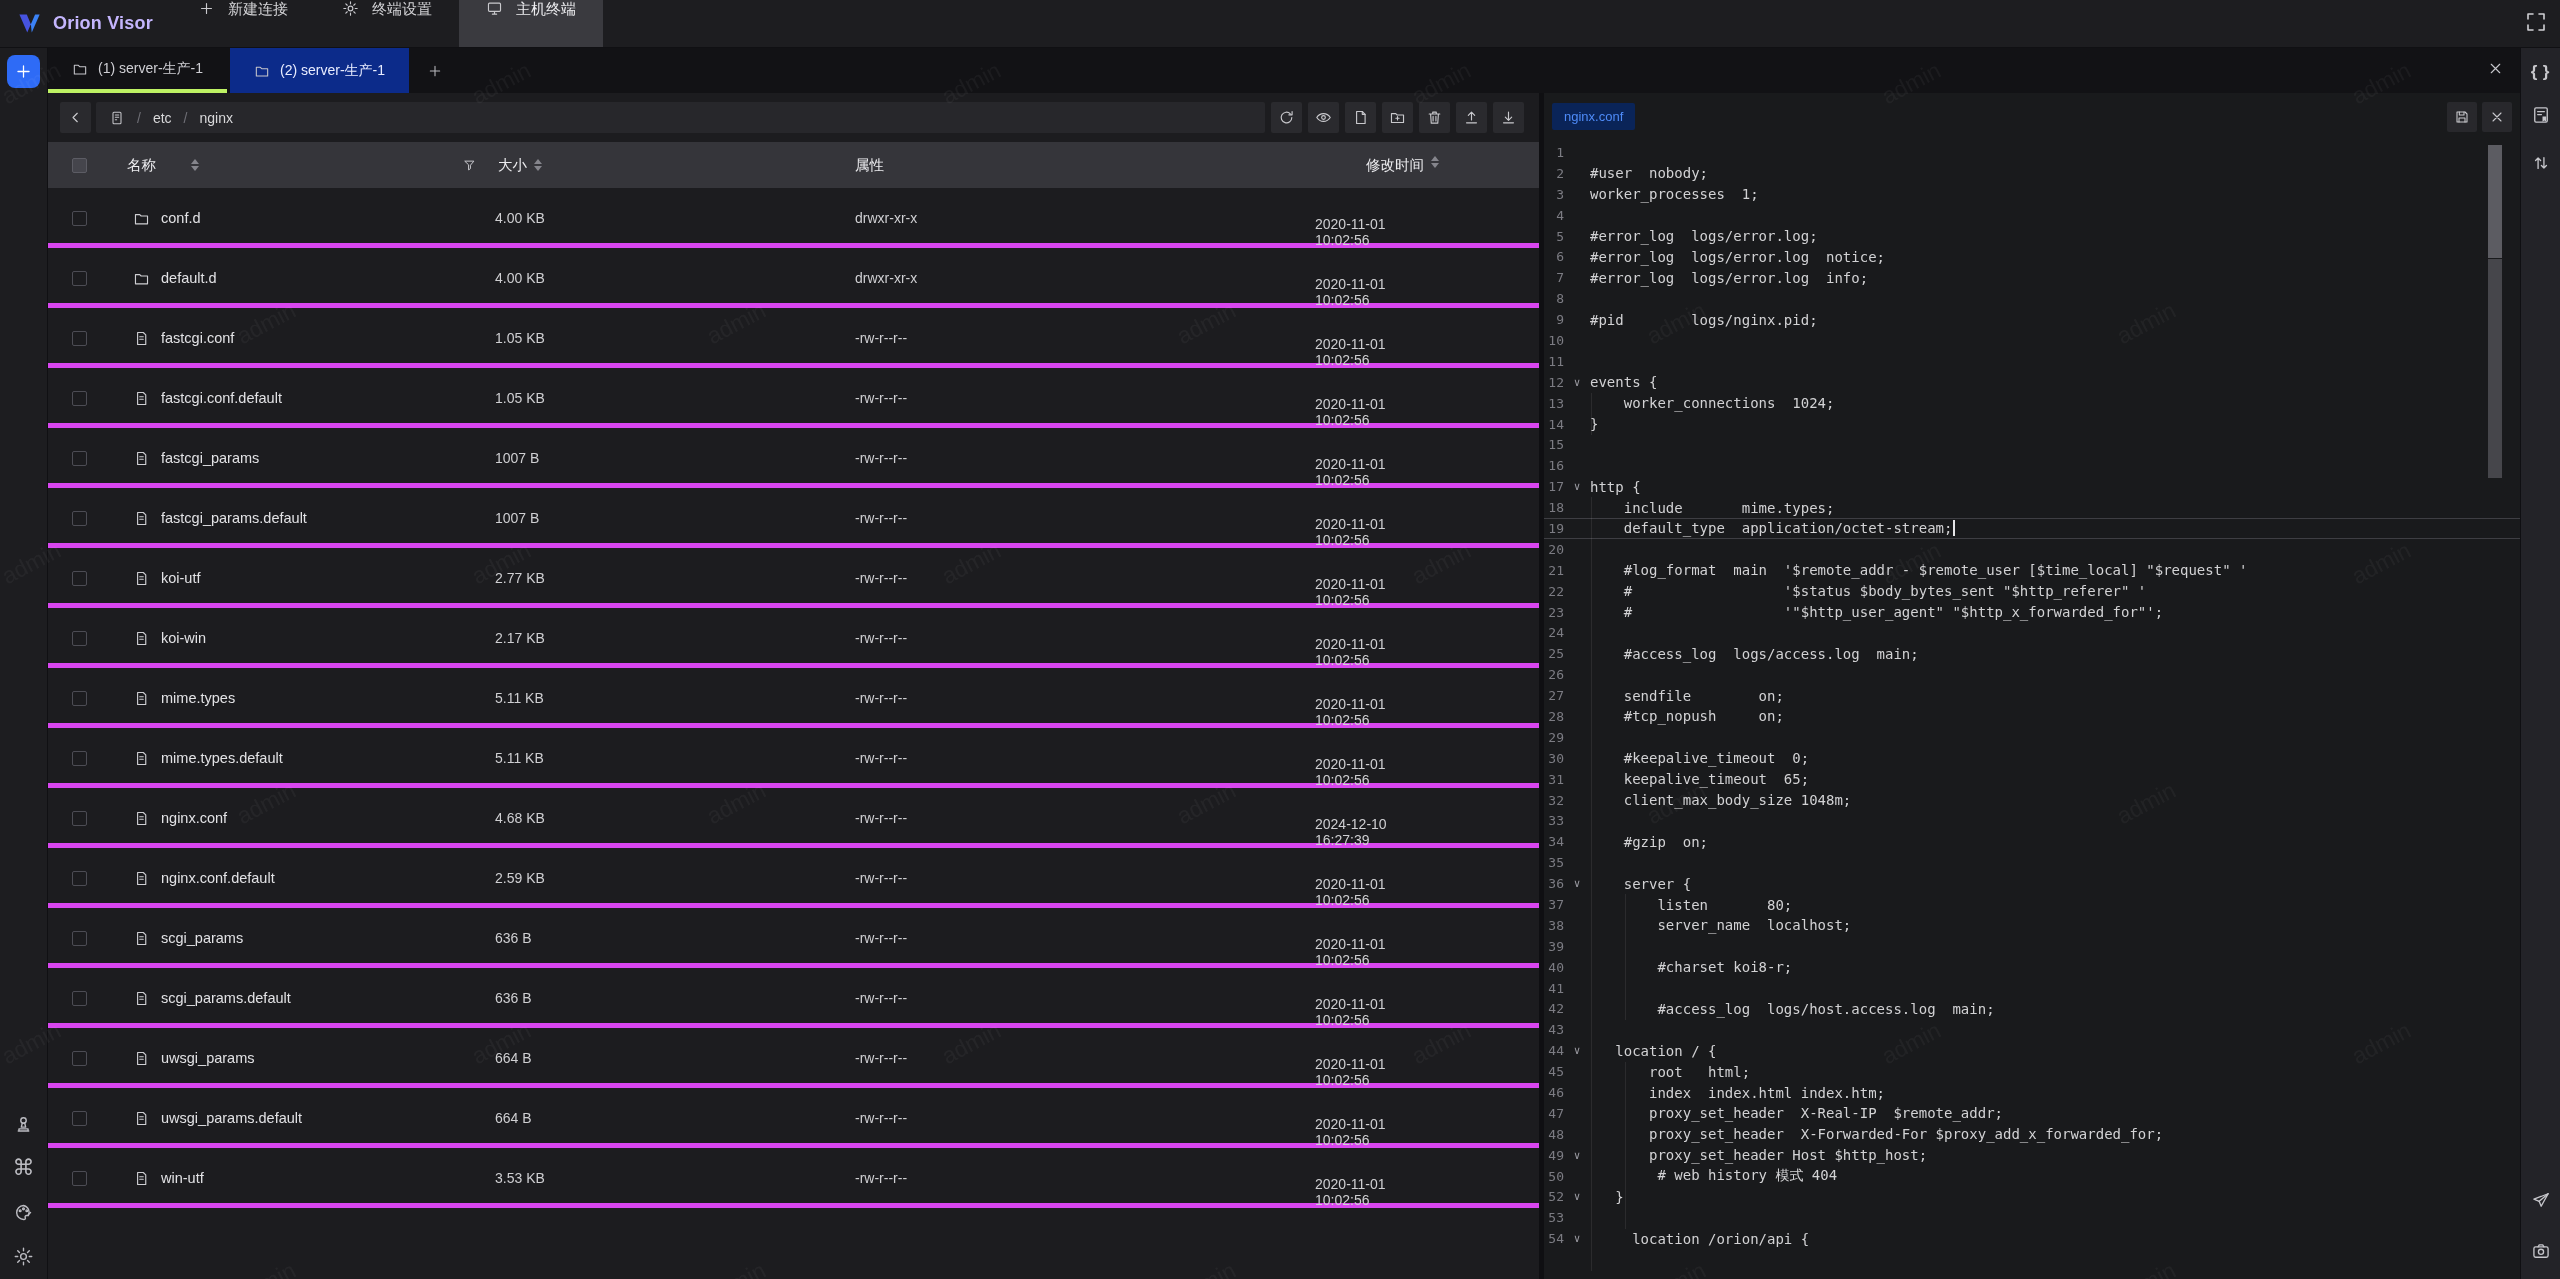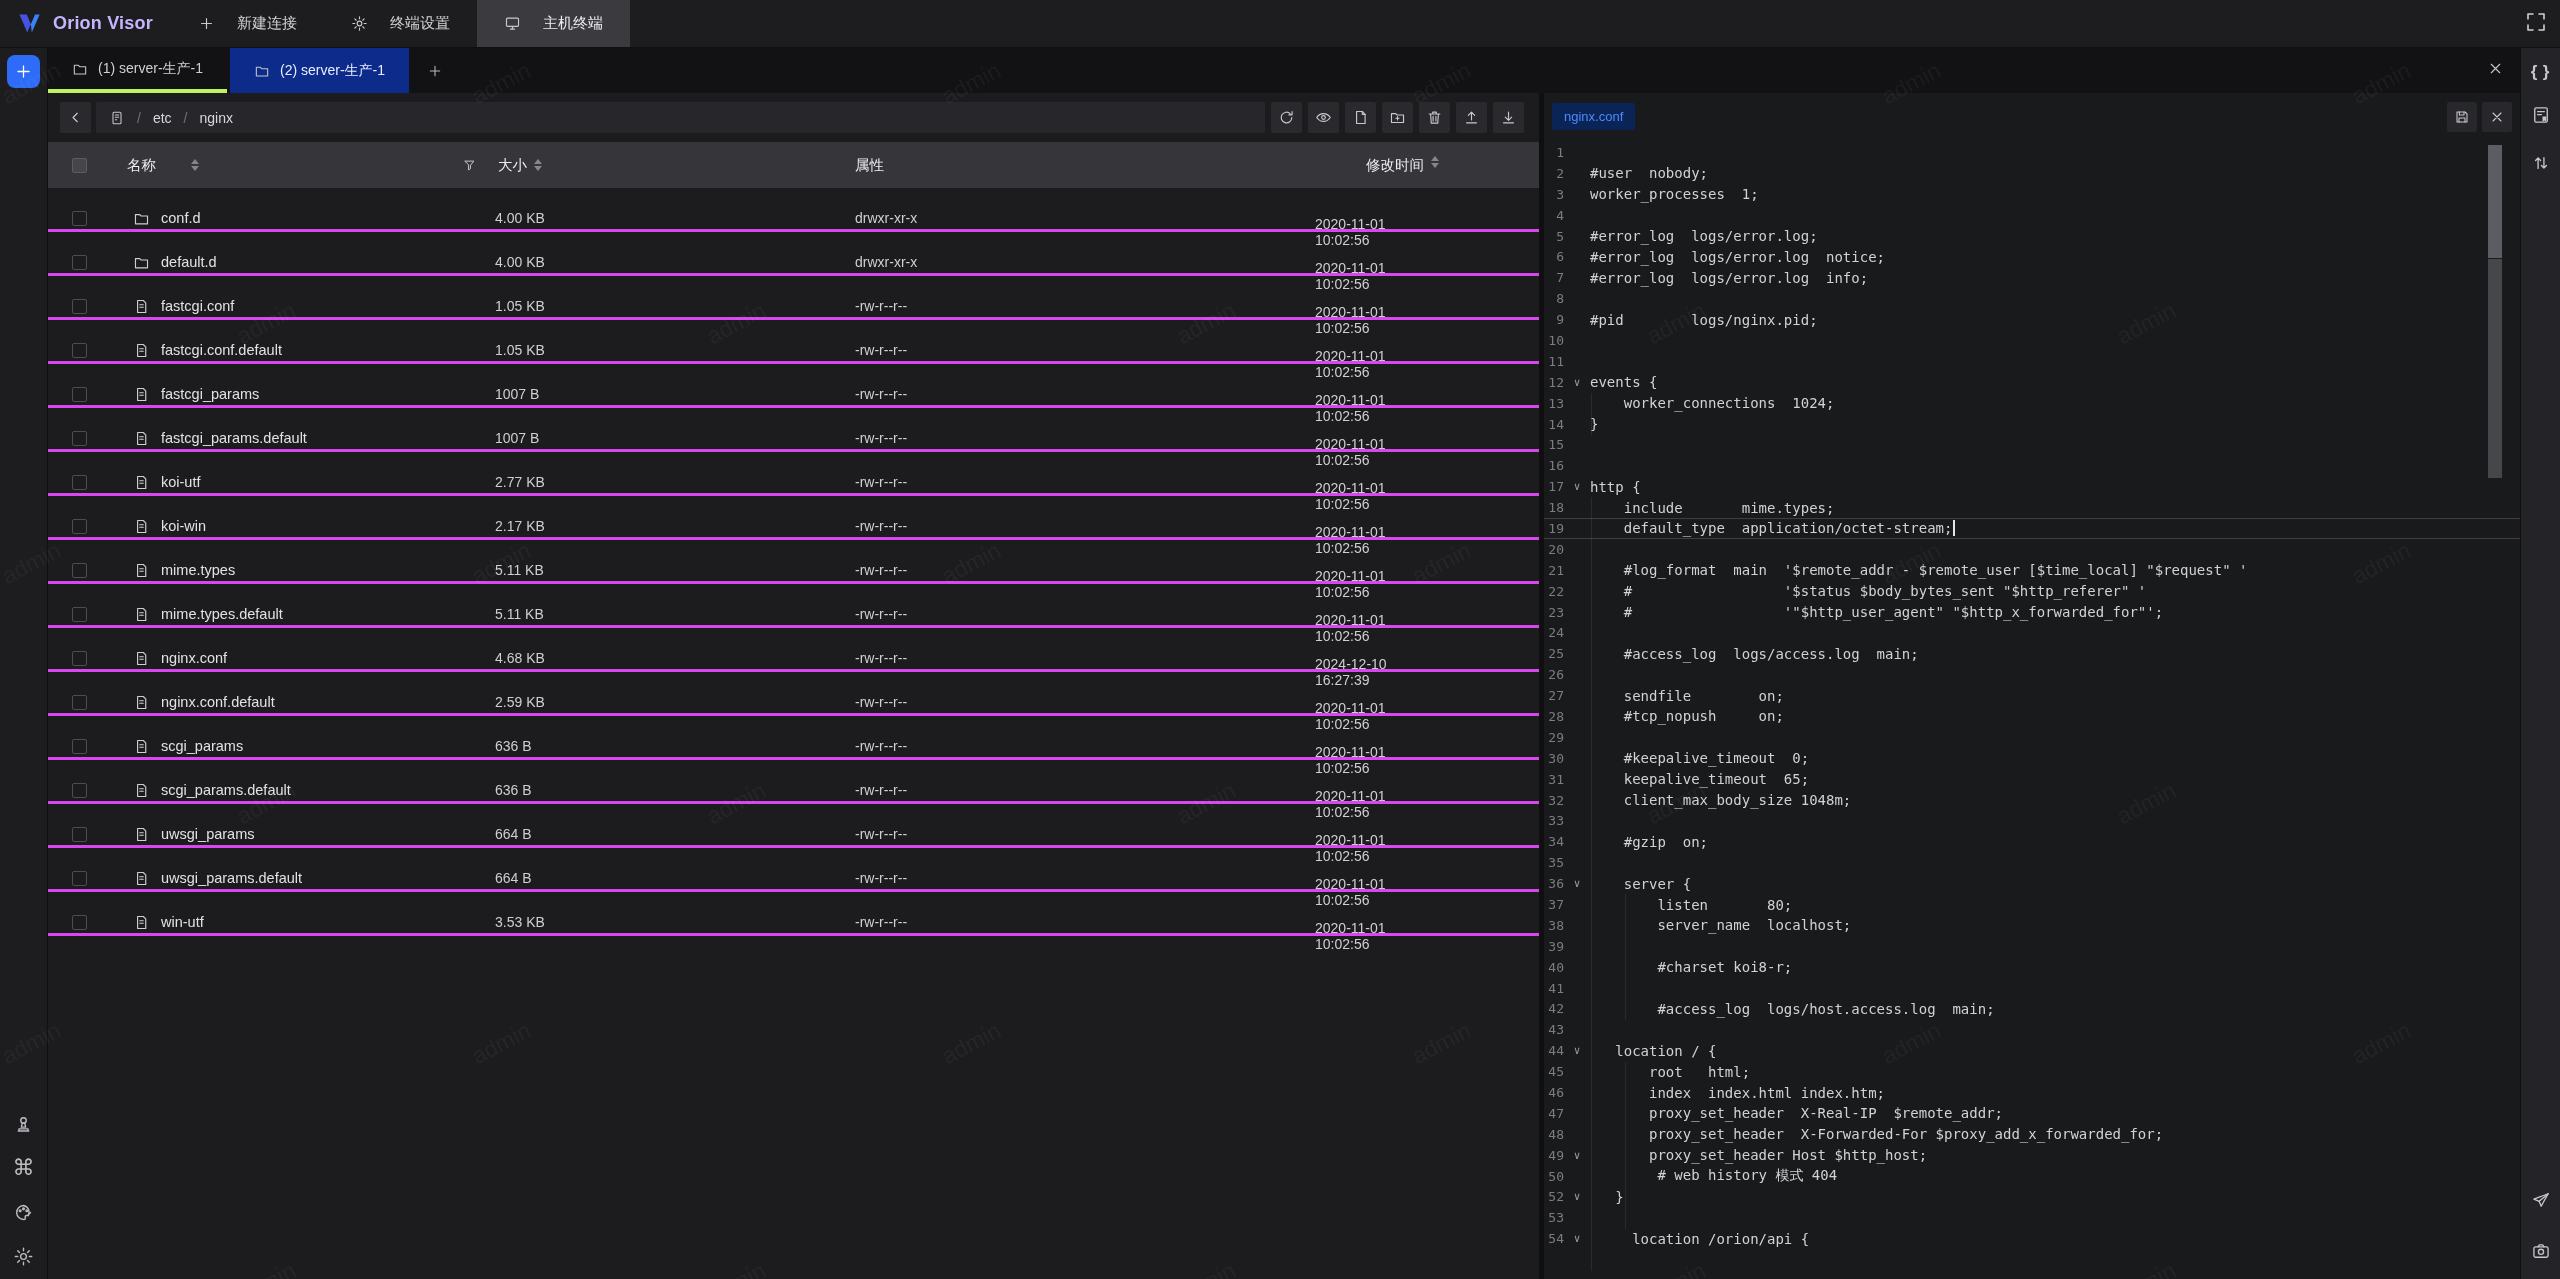--- a/index.html
+++ b/index.html
@@ -9,21 +9,21 @@
   .icn{display:inline-flex;align-items:center;justify-content:center;line-height:1;}
   .icn svg{width:100%;height:100%;display:block;}
 
   
   .topbar{position:absolute;left:0;top:0;width:2560px;height:48px;background:#1d1d20;
           display:flex;align-items:stretch;z-index:10;border-bottom:1px solid #101013;box-sizing:border-box;}
   .logo-wrap{display:flex;align-items:center;gap:10px;padding:0 18px 0 16px;}
   .logo-mark{width:27px;height:27px;}
   .logo-text{font-size:18px;font-weight:bold;color:#c4b5fd;letter-spacing:.2px;}
   .menu{display:flex;align-items:stretch;}
-  .menu-item{display:flex;align-items:center;gap:22px;padding:0 27px;font-size:15px;color:#d2d2d5;cursor:default;}
+  .menu-item{display:flex;align-items:flex-start;gap:13px;padding:0 27px;font-size:15px;color:#d2d2d5;cursor:default;}
   .menu-item .icn{width:17px;height:17px;color:#c9c9cd;}
   .menu-item.active{background:#3a3a3f;color:#ececef;}
   .fullscreen-btn{position:absolute;right:8px;top:10px;width:28px;height:28px;color:#d0d0d4;}
   .fullscreen-btn .icn{width:24px;height:24px;}
 
   
   .left-rail{position:absolute;left:0;top:48px;bottom:0;width:48px;background:#1d1d20;
              border-right:1px solid #101013;box-sizing:border-box;z-index:6;}
   .new-conn-btn{position:absolute;left:7px;top:7px;width:33px;height:33px;border-radius:8px;
                 background:#2e6bf6;color:#fff;display:flex;align-items:center;justify-content:center;}
@@ -56,22 +56,22 @@
          display:flex;align-items:center;gap:12px;padding:0 13px;box-sizing:border-box;font-size:14px;}
   .crumb .icn{width:16px;height:16px;color:#c4c4c9;}
   .crumb .sep{color:#6f6f76;}
   .crumb .seg{color:#d8d8da;}
   .fm-actions{display:flex;gap:6px;}
 
   .fm-header{position:absolute;left:0;top:49px;width:100%;height:46px;background:#35353a;
              display:grid;grid-template-columns:66px 381px 360px 460px 224px;align-items:center;
              font-size:14.5px;color:#ededf0;box-sizing:border-box;}
   .fm-body{position:absolute;left:0;top:95px;width:100%;bottom:0;overflow:hidden;}
-  .frow{height:44px;display:grid;grid-template-columns:66px 381px 360px 460px 224px;align-items:center;
-        border-bottom:3px solid #d946ef;box-sizing:border-box;font-size:14px;color:#cfcfd2;}
+  .frow{height:60px;display:grid;grid-template-columns:66px 381px 360px 460px 224px;align-items:center;
+        border-bottom:5px solid #d946ef;box-sizing:border-box;font-size:14px;color:#cfcfd2;}
   .c-check{padding-left:24px;display:flex;align-items:center;}
   .cb{width:15px;height:15px;border:1.5px solid #4c4c54;border-radius:2px;box-sizing:border-box;}
   .cb.head{background:#45454c;border-color:#5c5c64;}
   .c-name{display:flex;align-items:center;gap:11px;padding-left:19px;color:#e2e2e5;font-size:14.5px;}
   .c-name .icn{width:17px;height:17px;color:#cfcfd3;flex:none;}
   .h-name{display:flex;align-items:center;padding-left:13px;gap:28px;}
   .h-size{display:flex;align-items:center;padding-left:3px;}
   .h-time{display:flex;align-items:flex-start;justify-content:flex-end;padding-right:100px;}
   .c-time{display:flex;justify-content:flex-end;padding-right:98px;margin-top:28px;}
   .sort{display:inline-flex;flex-direction:column;gap:2.5px;margin-left:7px;}

